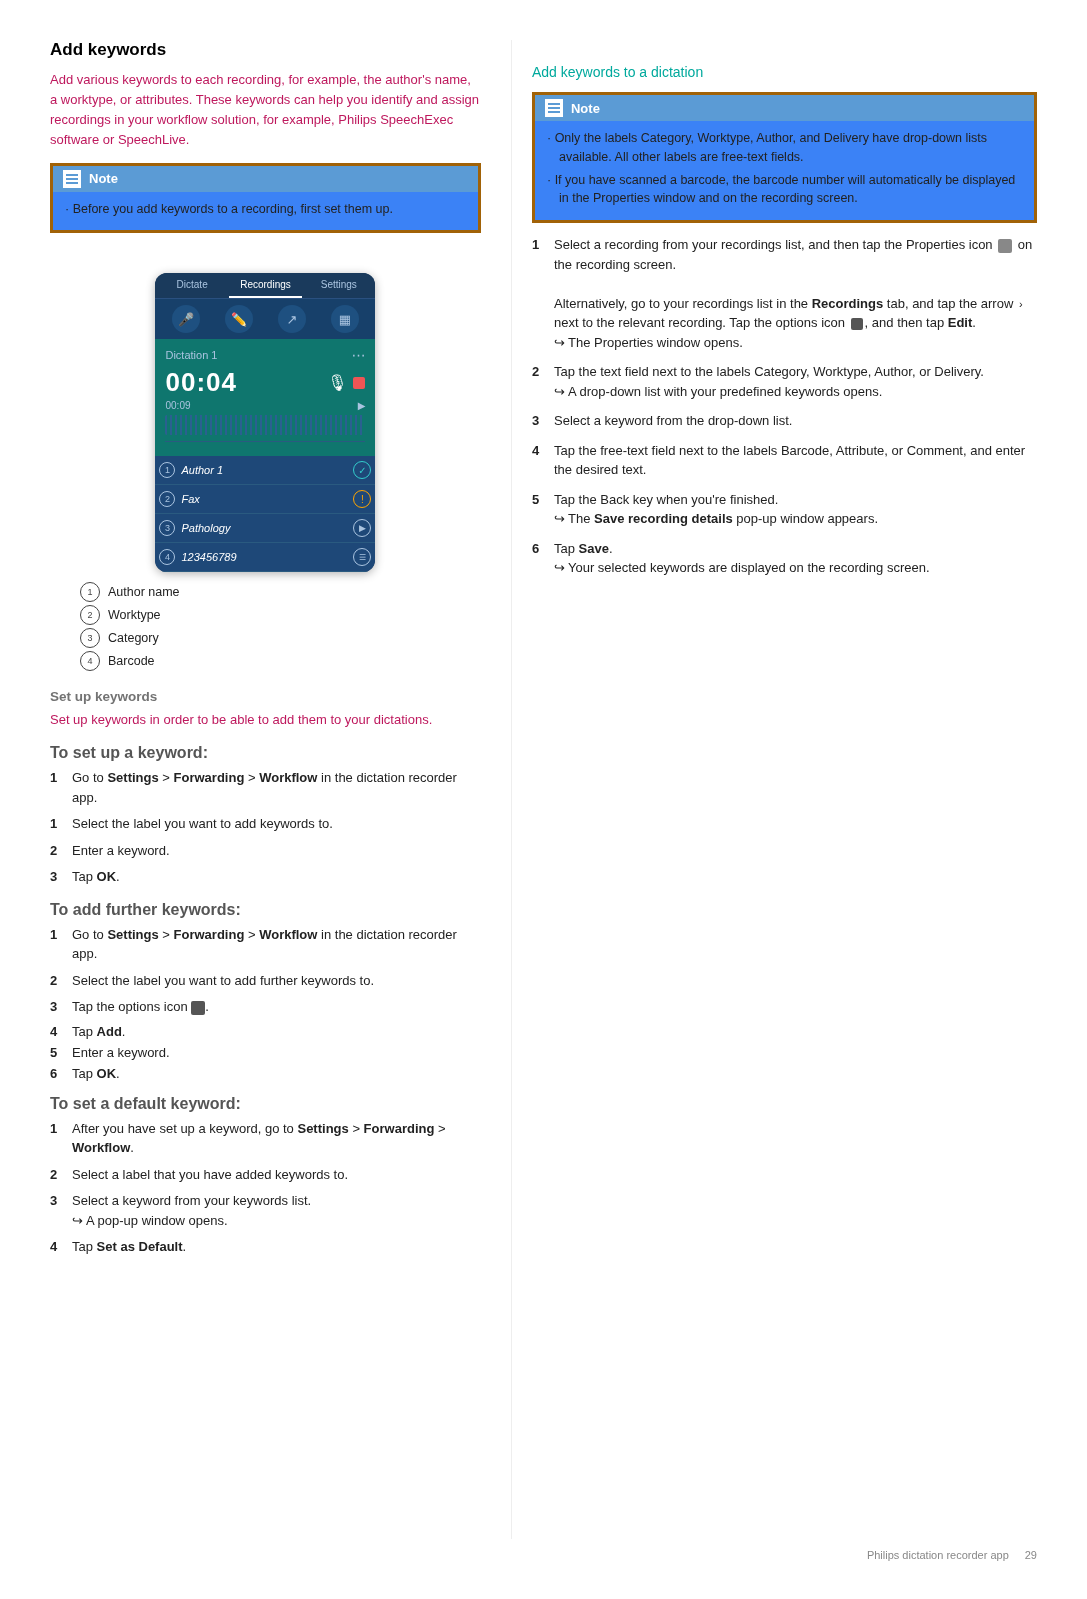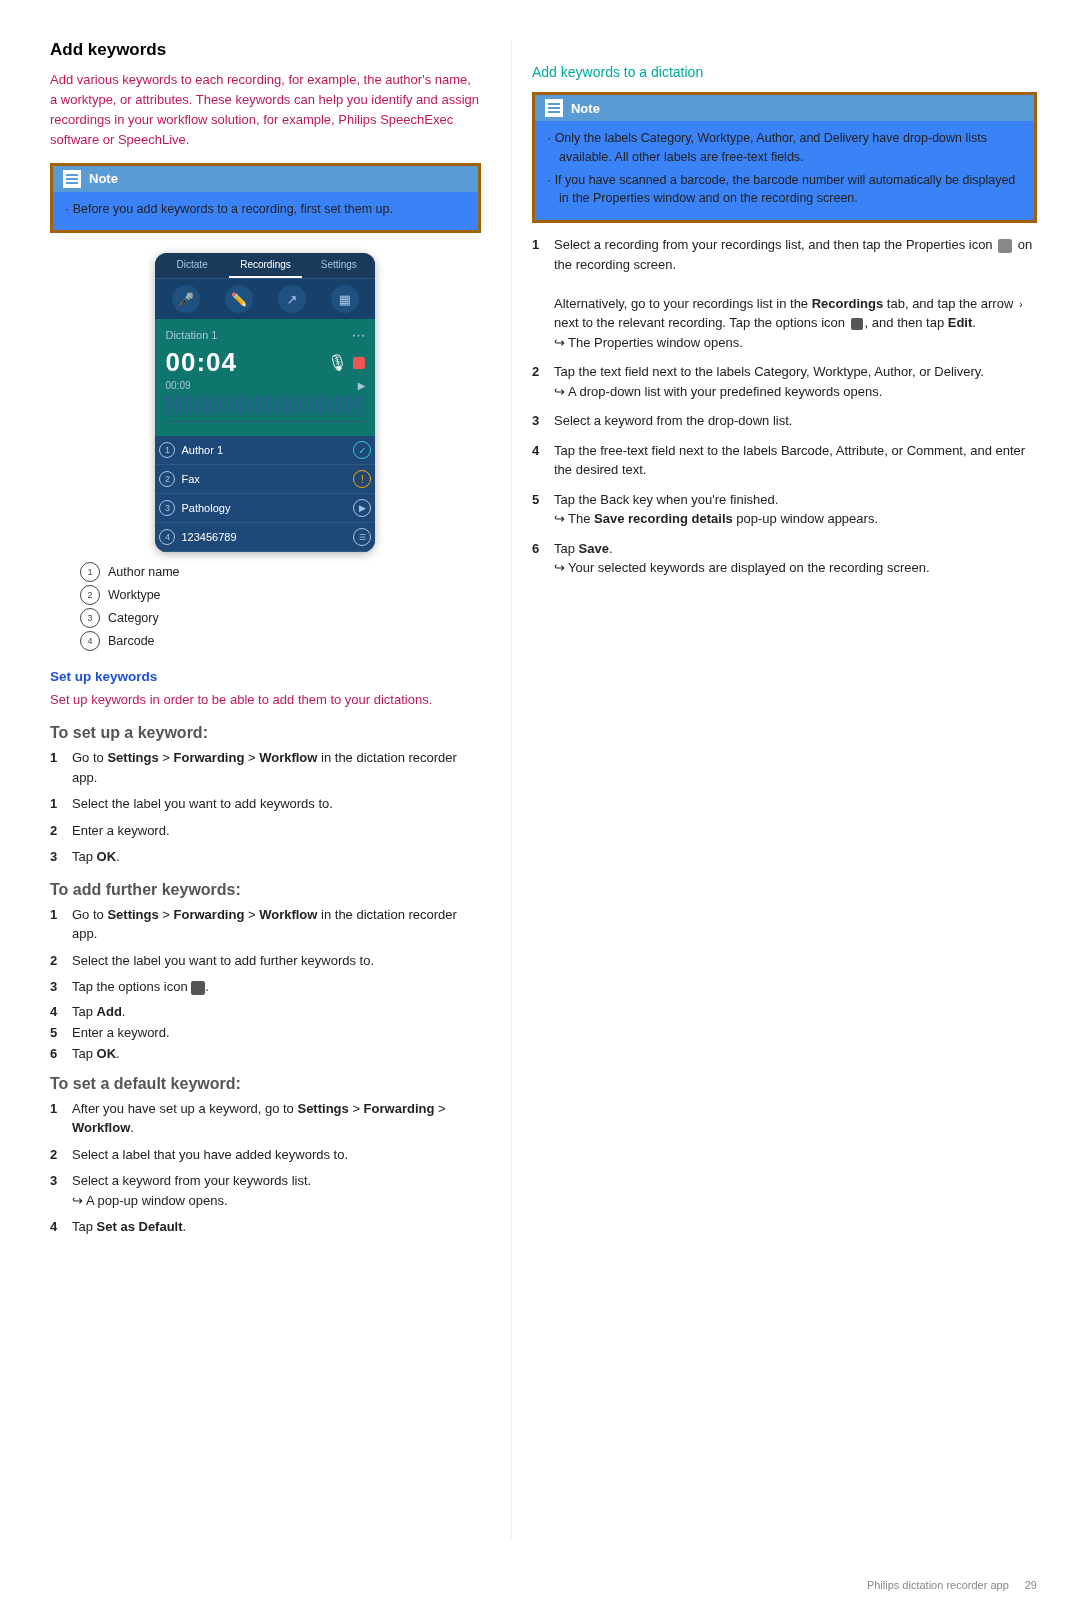--- a/index.html
+++ b/index.html
@@ -31,21 +31,21 @@
     }
     h2 {
       font-size: 17px;
       font-weight: bold;
       color: #000;
       margin-bottom: 10px;
     }
     h3 {
       font-size: 13.5px;
       font-weight: bold;
-      color: #1d4ed8;
+      color: #737373;
       margin-top: 18px;
       margin-bottom: 6px;
     }
     p {
       font-size: 13px;
       line-height: 1.55;
       margin-bottom: 8px;
       color: #be185d;
     }
     .note-box {
@@ -147,20 +147,21 @@
       justify-content: center;
       margin: 20px 0 10px 0;
     }
     .phone {
       width: 220px;
       background: #1a3a5c;
       border-radius: 12px;
       overflow: hidden;
       box-shadow: 0 2px 10px rgba(0,0,0,0.3);
       font-size: 11px;
+      margin-top: 20px;
     }
     .phone-tabs {
       display: flex;
       background: #1a3a5c;
       border-bottom: 1px solid #2a5080;
     }
     .phone-tab {
       flex: 1;
       text-align: center;
       padding: 6px 2px;
@@ -234,20 +235,21 @@
       display: flex;
       align-items: center;
       justify-content: center;
       font-size: 9px;
       color: #aac4e0;
       flex-shrink: 0;
     }
     .keyword-text {
       font-size: 11px;
       color: #fff;
+      font-style: italic;
     }
     .check-circle {
       width: 18px;
       height: 18px;
       border-radius: 50%;
       border: 1.5px solid #3cc;
       display: flex;
       align-items: center;
       justify-content: center;
       color: #3cc;
@@ -333,21 +335,21 @@
       align-items: center;
       justify-content: center;
       font-size: 9px;
       color: #444;
       margin-right: 8px;
       flex-shrink: 0;
     }
     
     .page-footer {
       position: absolute;
-      bottom: 8px;
+      bottom: 38px;
       right: 50px;
       font-size: 11px;
       color: #888;
       display: flex;
       align-items: center;
       gap: 16px;
     }
   </style>
 </head>
 <body>

